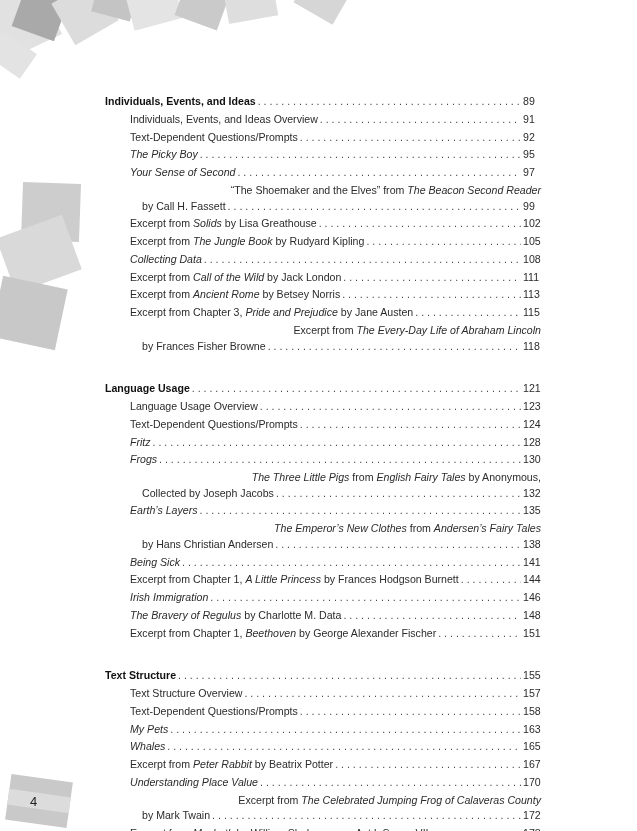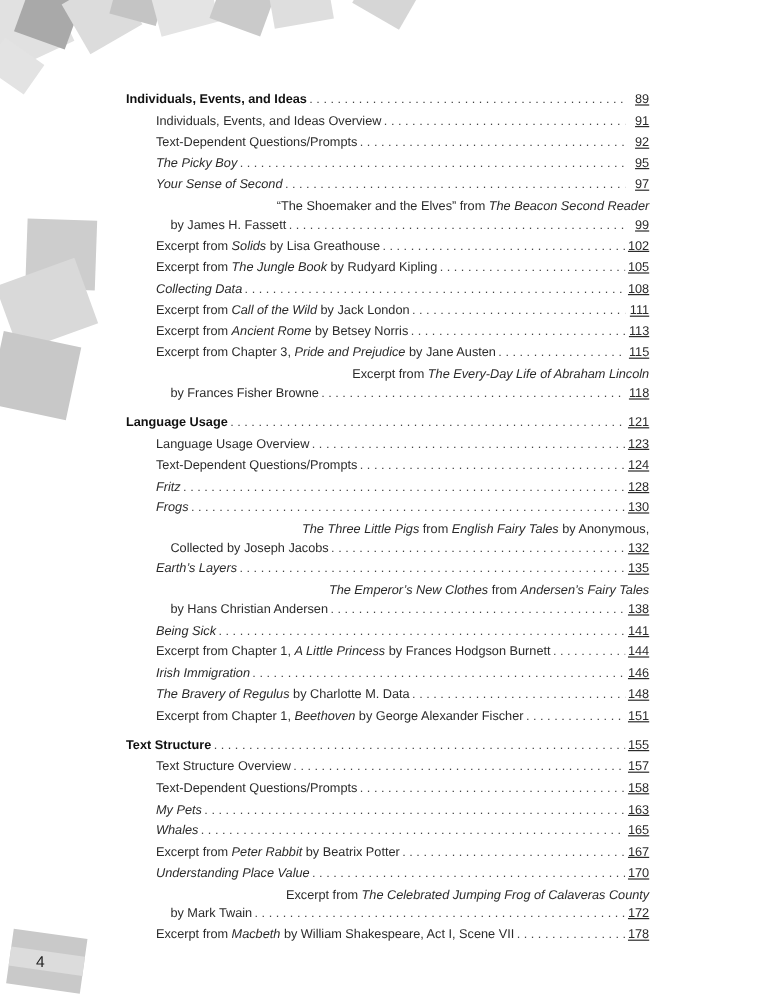--- a/index.html
+++ b/index.html
@@ -10,27 +10,27 @@
   }
   .deco { position: absolute; background: #cfcfcf; }
   .toc {
     position: absolute; left: 105px; top: 76px; width: 436px;
     font-size: 10.6px; line-height: 15.6px;
   }
   .section { margin-bottom: 9px; }
   .row { display: flex; align-items: flex-end; margin-bottom: 2.2px; }
   .row.sub { padding-left: 25px; }
   .row .title { white-space: nowrap; }
-  .row.head .title { font-weight: bold; color: #111; }
+  .row.head .title { font-weight: bold; color: #111; margin-top: 18px; }
   .leader {
     flex: 1; overflow: hidden; white-space: nowrap; margin: 0 2px;
     color: #444; letter-spacing: 2.6px;
   }
   .leader::after { content: ". . . . . . . . . . . . . . . . . . . . . . . . . . . . . . . . . . . . . . . . . . . . . . . . . . . . . . . . . . . . . . . . . . . . . . . . . . . . . . . . . . . . . . . . . ."; letter-spacing: 0; }
-  .page { white-space: nowrap; min-width: 18px; text-align: right; text-decoration: underline; }
+  .page { white-space: nowrap; min-width: 18px; text-align: left; }
   .multi { padding-left: 25px; margin-bottom: 2.2px; }
   .multi .line1 { white-space: nowrap; text-align: right; }
   .multi .row { padding-left: 12px; margin-bottom: 0; }
   .footer { position: absolute; top: 845px; font-size: 8.4px; font-style: italic; color: #333; }
   .pagenum {
     position: absolute; left: 8px; top: 778px; width: 62px; height: 46px;
     background: #c9c9c9; transform: rotate(8deg);
   }
   .pagenum-band { position: absolute; left: 0; right: 0; top: 15px; height: 16px; background: #dcdcdc; }
   .pagenum-text { position: absolute; left: 30px; top: 794px; font-size: 13px; color: #222; }
@@ -79,21 +79,21 @@
         <span class="page">95</span>
       </div>
       <div class="row sub">
         <span class="title"><i>Your Sense of Second</i></span>
         <span class="leader"></span>
         <span class="page">97</span>
       </div>
       <div class="multi">
         <div class="line1"><span>“The Shoemaker and the Elves” from </span><i>The Beacon Second Reader</i></div>
         <div class="row ">
-          <span class="title"><span>by James H. Fassett</span></span>
+          <span class="title"><span>by Call H. Fassett</span></span>
           <span class="leader"></span>
           <span class="page">99</span>
         </div>
       </div>
       <div class="row sub">
         <span class="title"><span>Excerpt from </span><i>Solids</i><span> by Lisa Greathouse</span></span>
         <span class="leader"></span>
         <span class="page">102</span>
       </div>
       <div class="row sub">

